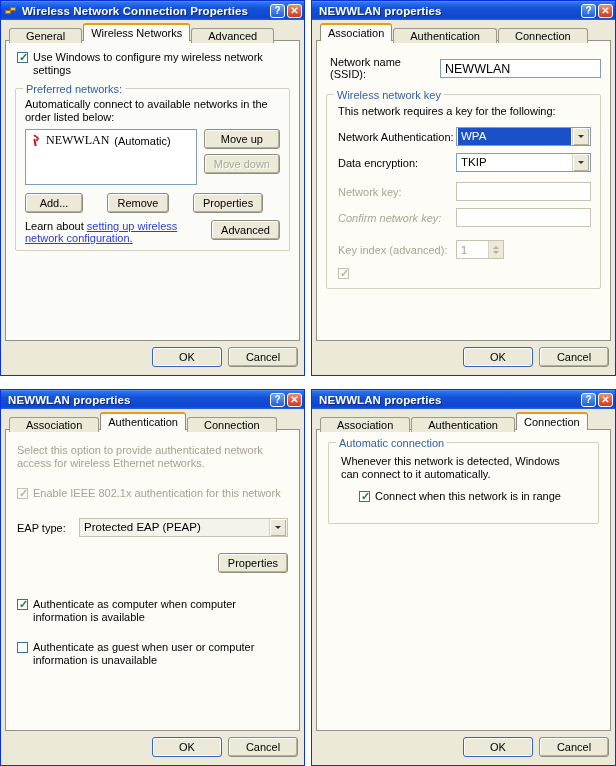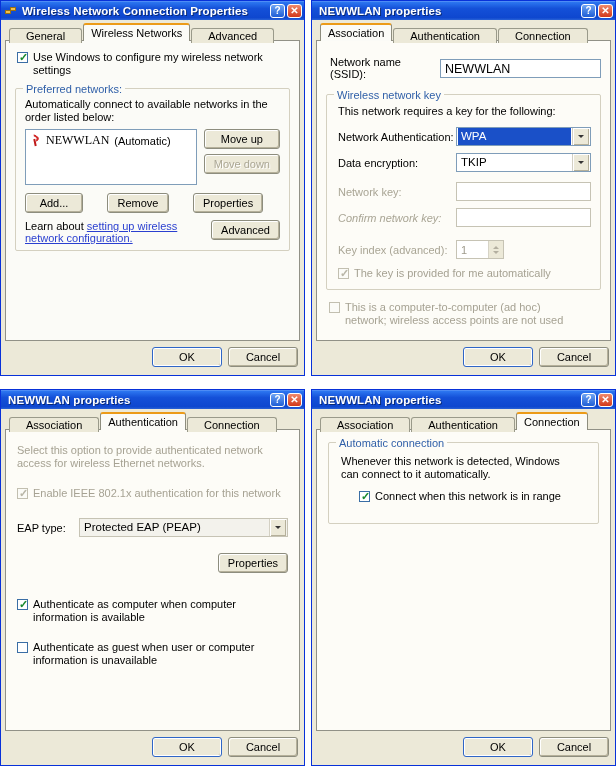--- a/index.html
+++ b/index.html
@@ -282,28 +282,23 @@
                   <i class="u"></i>
                   <i class="d"></i>
                 </span>
             </span>
           </div>
 
           <div class="chk" style="margin-left:2px;">
             <span class="box dis">
                 <span class="tick">✓</span>
               </span>
-            <span class="txt dim">The key is provided for me automatically</span>
-          </div>
-        </div>
-
-        <div class="chk" style="margin-left:3px;">
-          <span class="box dis"></span>
-          <span class="txt dim" style="width:235px;">This is a computer-to-computer (ad hoc) network; wireless access points are not used</span>
-        </div>
+          </div>
+        </div>
+
 
       </div>
 
       <div class="btnbar">
         <span class="btn def" style="min-width:70px;">OK</span>
         <span class="btn" style="min-width:70px;">Cancel</span>
       </div>
     </div>
   </div>
 

